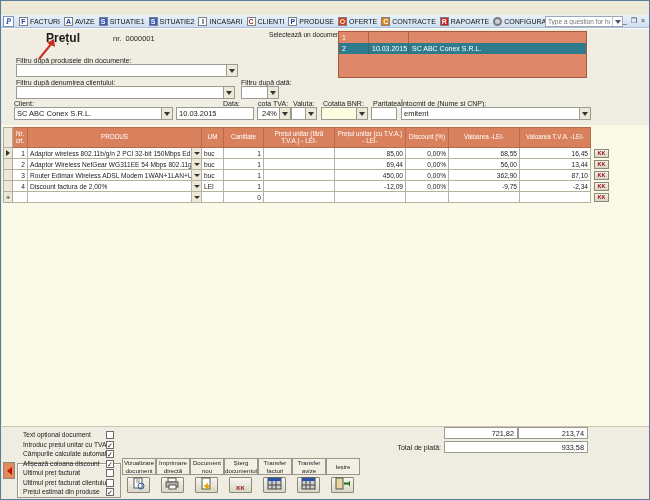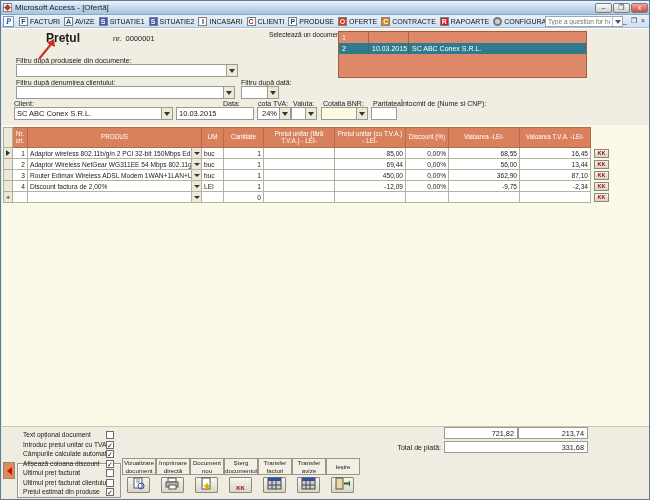--- a/index.html
+++ b/index.html
@@ -93,29 +93,20 @@
     border:1px solid #8b887a;border-radius:1px;display:flex;align-items:center;justify-content:center;}
   .total-box{position:absolute;background:#fff;border:1px solid #9a9a8f;font-size:7.3px;
     display:flex;align-items:center;justify-content:flex-end;padding:0 3px;}
   .kk{color:#a01212;font-weight:bold;font-size:6px;}
 </style>
 </head>
 <body>
 
 <div class="screen">
 
-  <div class="titlebar">
-    <div class="appicon"></div>
-    <span class="titletext">Microsoft Access - [Ofertă]</span>
-    <div class="winbtns">
-      <div class="wbtn">–</div>
-      <div class="wbtn">❐</div>
-      <div class="wbtn close">x</div>
-    </div>
-  </div>
 
   <div class="menubar">
     <div class="tbtoggle">P</div>
     <div id="menu-items" style="display:flex;align-items:center;">
         <div class="menu-item">
           <div class="mi-icon" style="background: rgb(255, 255, 255); color: rgb(31, 61, 158);">F</div>
           <span>FACTURI</span>
         </div>
         <div class="menu-item">
           <div class="mi-icon" style="background: rgb(255, 255, 255); color: rgb(31, 61, 158);">A</div>
@@ -250,20 +241,26 @@
     <span></span>
     <div class="combo-btn">
         <div class="tri-down"></div>
       </div>
   </div>
   <div class="lbl" style="left:372px;top:99px;">Paritatea:</div>
   <div class="field" style="left:370px;top:106px;width:26px;height:13px;">
     <span></span>
   </div>
   <div class="lbl" style="left:400px;top:99px;">Întocmit de (Nume si CNP):</div>
+  <div class="field" style="left:400px;top:106px;width:190px;height:13px;">
+    <span>emitent</span>
+    <div class="combo-btn">
+        <div class="tri-down"></div>
+      </div>
+  </div>
 
   <div class="grid-header" id="grid-header">
       <div class="gh-cell gh-sel"></div>
       <div class="gh-cell" style="width: 15px;">Nr. crt.</div>
       <div class="gh-cell" style="width: 174px;">PRODUS</div>
       <div class="gh-cell" style="width: 22px;">UM</div>
       <div class="gh-cell" style="width: 40px;">Cantitate</div>
       <div class="gh-cell" style="width: 71px;">Prețul unitar (fără T.V.A.) - LEI-</div>
       <div class="gh-cell" style="width: 71px;">Prețul unitar (cu T.V.A.) - LEI-</div>
       <div class="gh-cell" style="width: 43px;">Discount (%)</div>
@@ -441,21 +438,21 @@
         <div class="g-cell num" style="width: 71px;">
           <span></span>
         </div>
         <div class="rowdel">KK</div>
       </div>
     </div>
 
   <div class="total-box" style="left:443px;top:426px;width:74px;height:12px;">721,82</div>
   <div class="total-box" style="left:517px;top:426px;width:70px;height:12px;">213,74</div>
   <div class="lbl" style="left:383px;top:443px;width:57px;text-align:right;">Total de plată:</div>
-  <div class="total-box" style="left:443px;top:440px;width:144px;height:12px;">331,68</div>
+  <div class="total-box" style="left:443px;top:440px;width:144px;height:12px;">933,58</div>
 
   <div class="chk-group"></div>
   <div id="checkboxes">
       <div class="chk-row" style="top: 430px;"><span>Text opțional document</span><div class="chk-box"></div></div>
       <div class="chk-row" style="top: 439.5px;"><span>Introduc prețul unitar cu TVA</span><div class="chk-box">✓</div></div>
       <div class="chk-row" style="top: 449px;"><span>Câmpurile calculate automat</span><div class="chk-box">✓</div></div>
       <div class="chk-row" style="top: 458.5px;"><span>Afișează coloana discount</span><div class="chk-box">✓</div></div>
       <div class="chk-row" style="top: 468px;"><span>Ultimul preț facturat</span><div class="chk-box"></div></div>
       <div class="chk-row" style="top: 477.5px;"><span>Ultimul preț facturat clientului</span><div class="chk-box"></div></div>
       <div class="chk-row" style="top: 487px;"><span>Prețul estimat din produse</span><div class="chk-box">✓</div></div>

